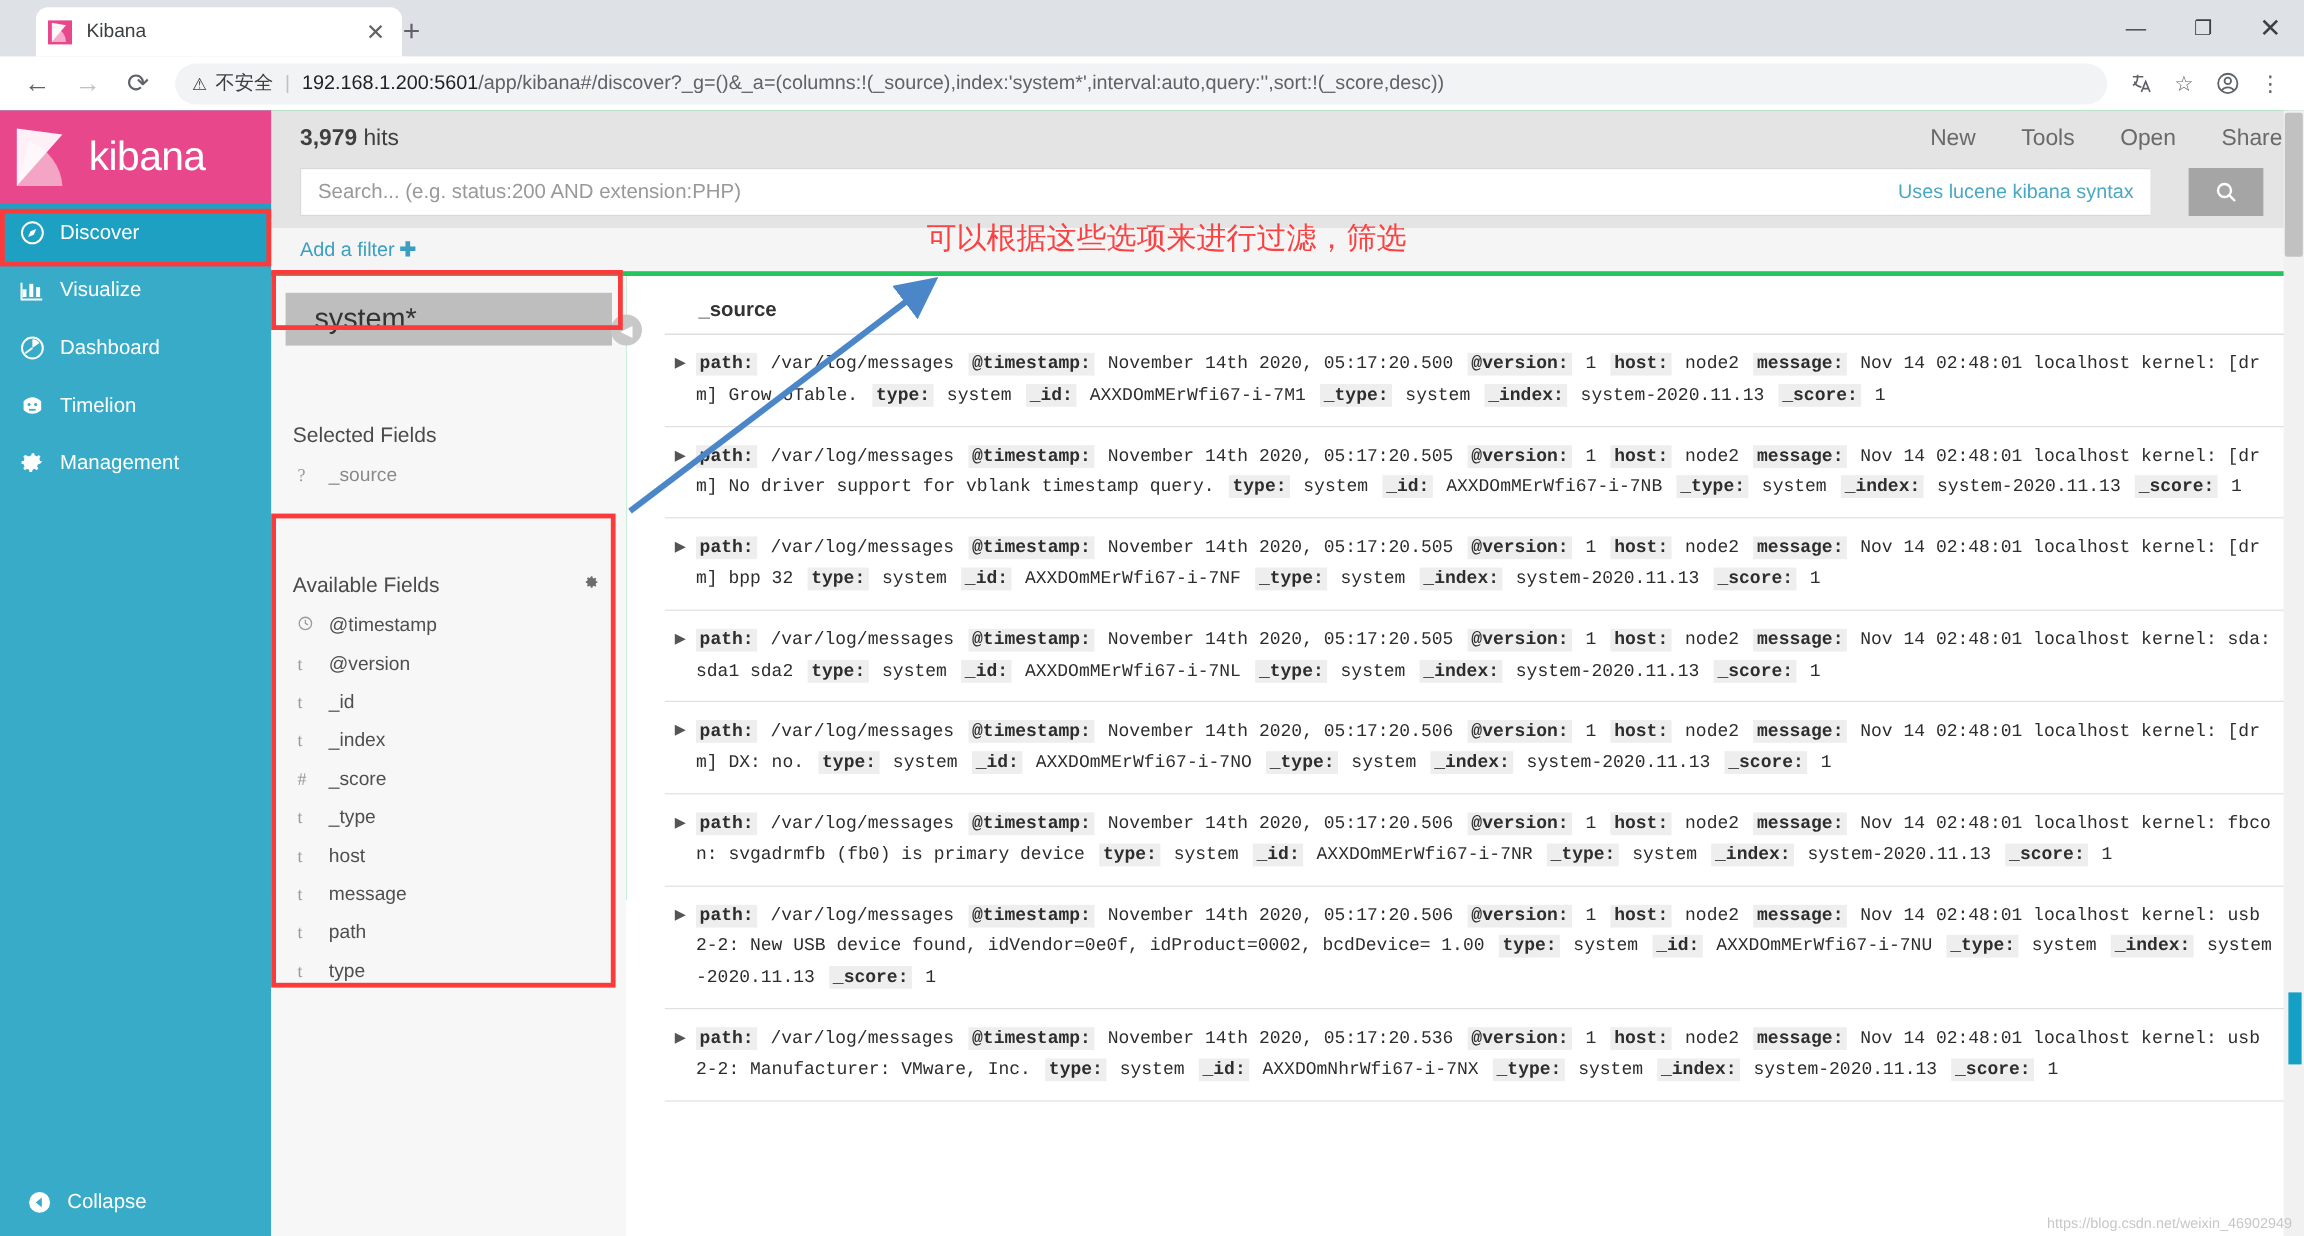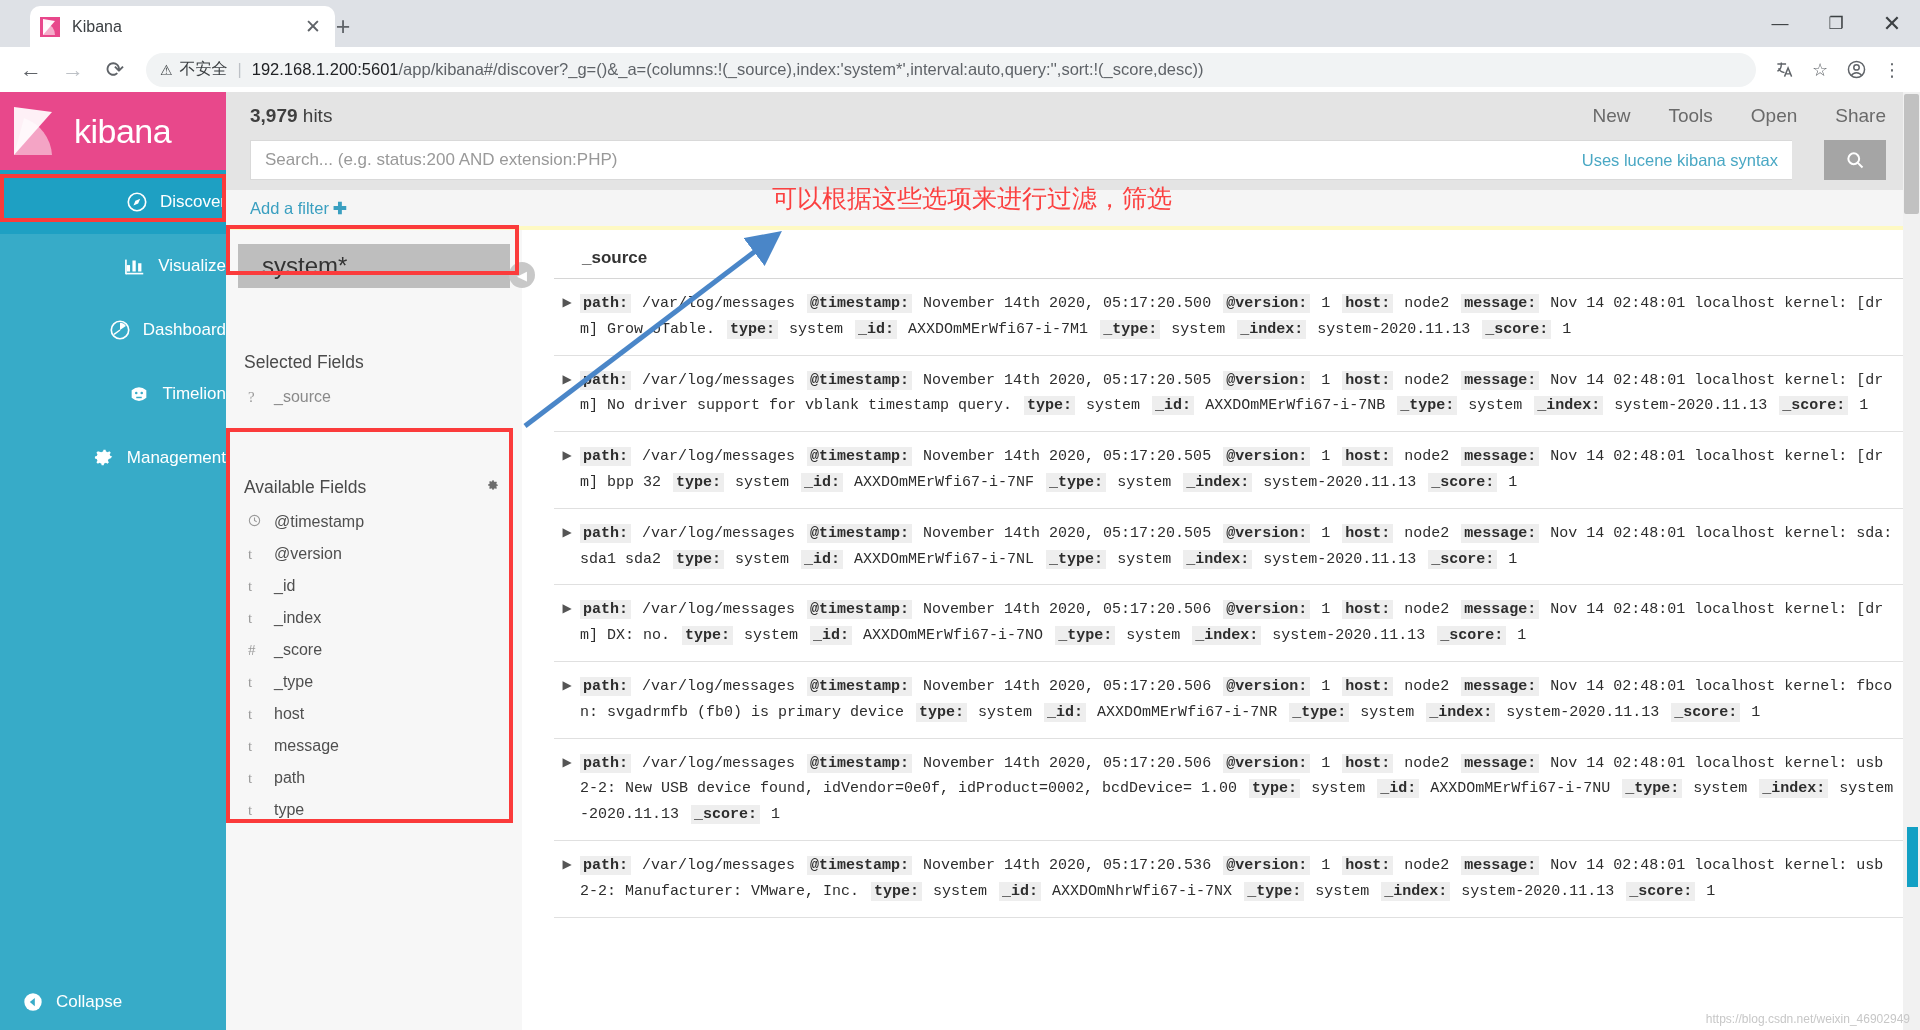--- a/index.html
+++ b/index.html
@@ -61,40 +61,40 @@
     position: absolute; left: 0; top: 0; width: 226px; height: 938px; background: #37abc8;
     display: flex; flex-direction: column;
   }
   .kb-logo {
     height: 78px; background: #e8488b; display: flex; align-items: center; padding-left: 12px;
   }
   .kb-logo-mark { width: 52px; height: 52px; position: relative; flex: none; }
   .kb-logo-text { color: #ffffff; font-size: 34px; letter-spacing: -0.5px; margin-left: 10px; }
   .kb-nav { flex: 1; padding-top: 0; }
   .kb-nav-item {
-    height: 64px; display: flex; align-items: center; padding-left: 16px;
-    color: #ffffff; font-size: 17px; cursor: pointer; justify-content: flex-end;
+    height: 48px; display: flex; align-items: center; padding-left: 16px;
+    color: #ffffff; font-size: 17px; cursor: pointer;
   }
   .kb-nav-item.active { background: #1ea0c3; }
   .kb-nav-icon { width: 34px; display: flex; align-items: center; color: #ffffff; flex: none; }
   .kb-collapse {
     height: 56px; display: flex; align-items: center; padding-left: 22px;
     color: #ffffff; font-size: 17px; cursor: pointer;
   }
 
   
-  .kb-main { position: absolute; left: 226px; top: 0; width: 1694px; height: 658px; background: #fef9c3; }
+  .kb-main { position: absolute; left: 226px; top: 0; width: 1694px; height: 658px; background: #22c55e; }
 
   .kb-topbar {
     height: 48px; background: #e4e4e4; display: flex; align-items: center;
     padding: 0 0 0 24px; position: relative;
   }
   .kb-hits { font-size: 19px; color: #3f3f3f; }
   .kb-hits b { font-weight: bold; }
-  .kb-topnav { position: absolute; right: 34px; top: 0; height: 48px; display: flex; align-items: center; justify-content: flex-end; }
+  .kb-topnav { position: absolute; right: 18px; top: 0; height: 48px; display: flex; align-items: center; justify-content: flex-end; }
   .kb-topnav a {
     color: #6a6a6a; font-size: 19px; margin-left: 38px; text-decoration: none; cursor: pointer;
   }
 
   .kb-querybar { background: #e4e4e4; padding: 0 34px 10px 24px; display: flex; align-items: stretch; gap: 32px; }
   .kb-queryinput {
     flex: 1; height: 40px; background: #ffffff; border: 1px solid #d9d9d9; border-right: none;
     display: flex; align-items: center; padding: 0 14px;
   }
   .kb-queryinput input {

